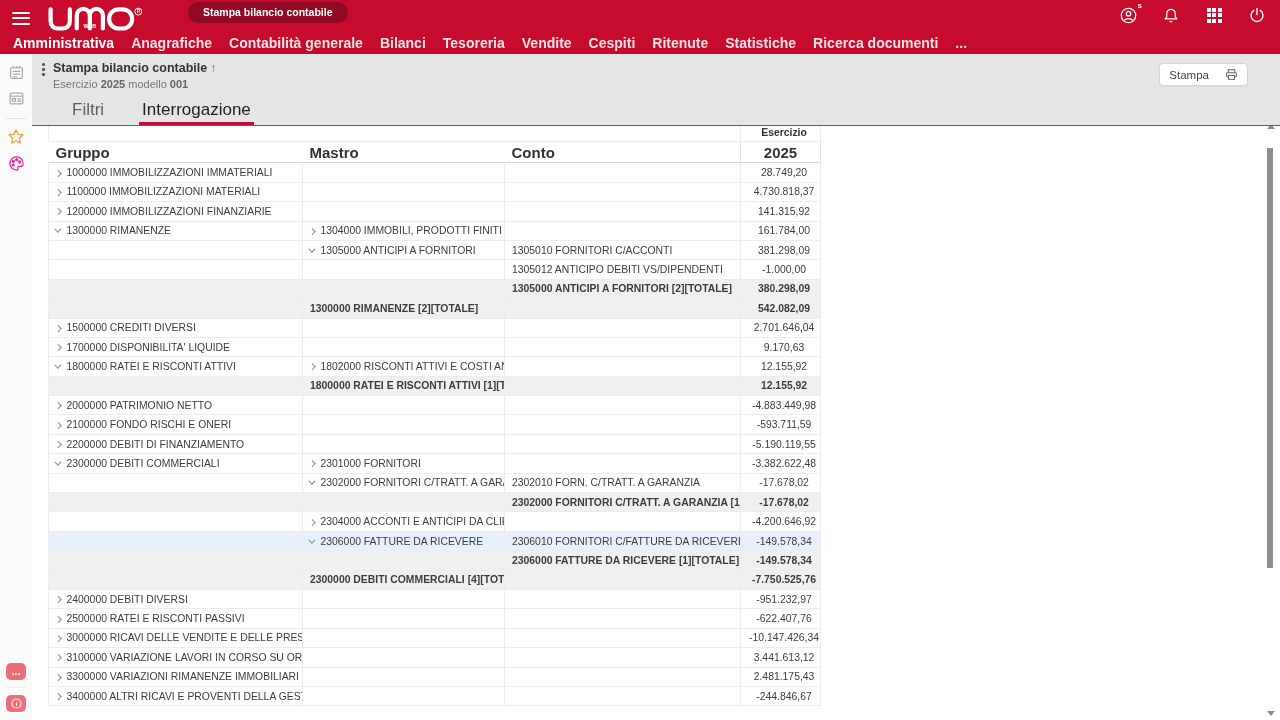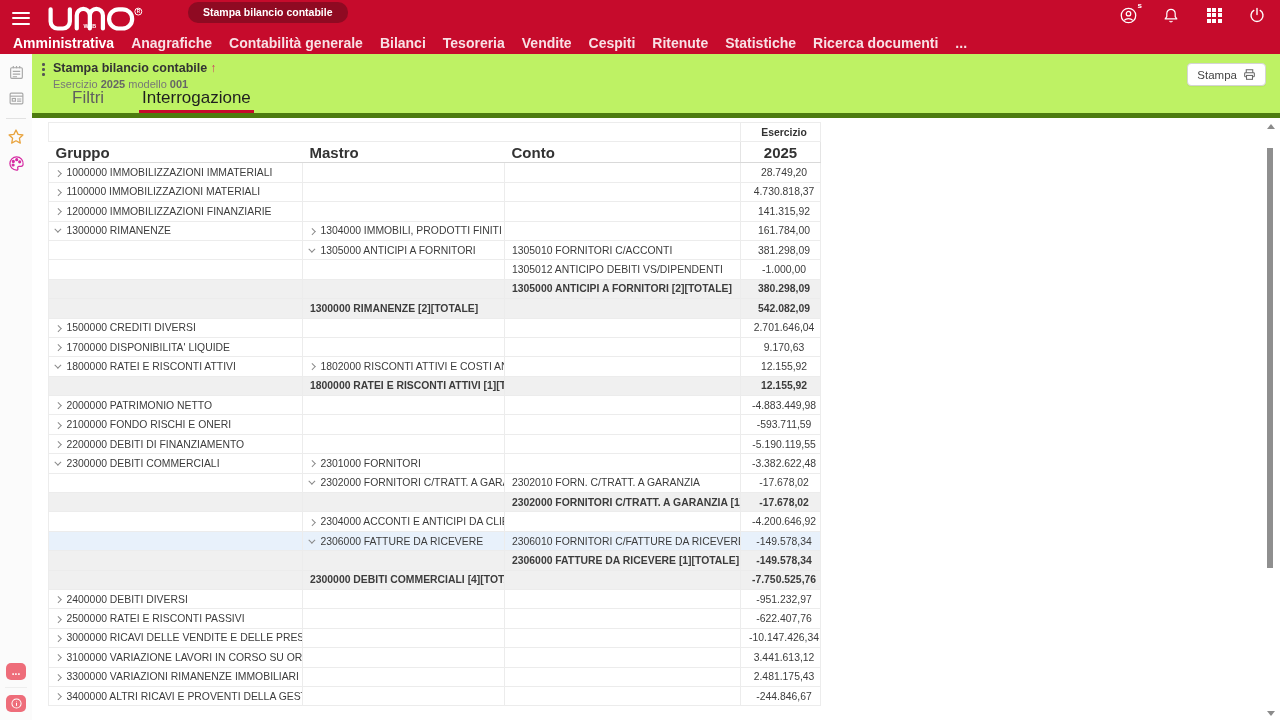--- a/index.html
+++ b/index.html
@@ -30,33 +30,33 @@
   
   .sidebar{position:fixed;left:0;top:54px;bottom:0;width:32px;background:#fbfbfb;display:flex;flex-direction:column;align-items:center;padding-top:8px;z-index:5;}
   .side-icon{width:20px;height:20px;margin-bottom:6px;display:flex;align-items:center;justify-content:center;cursor:pointer;}
   .side-divider{width:20px;height:1px;background:#e2e2e2;margin:4px 0 8px 0;}
   .side-bottom{margin-top:auto;display:flex;flex-direction:column;align-items:center;margin-bottom:8px;}
   .rose-btn{width:20px;height:17px;border-radius:5px;background:var(--rose);color:#fff;display:flex;align-items:center;justify-content:center;
     font-size:10px;font-weight:bold;cursor:pointer;}
   .rose-divider{width:22px;height:1px;background:#eee;margin:7px 0;}
 
   
-  .subheader{position:fixed;left:32px;top:54px;right:0;height:64px;background:#bef264;border-bottom:5px solid #4d7c0f;z-index:4;}
+  .subheader{position:fixed;left:32px;top:54px;right:0;height:72px;background:#e5e5e5;border-bottom:1px solid #4d7c0f;z-index:4;}
   .kebab{position:absolute;left:10px;top:9px;display:flex;flex-direction:column;gap:2.5px;cursor:pointer;}
   .kebab i{width:2.5px;height:2.5px;border-radius:50%;background:#555;display:block;}
   .title-block{position:absolute;left:21px;top:4px;}
   .page-title{font-size:12.5px;font-weight:bold;color:#333;}
   .title-arrow{color:#cb3b63;font-size:12px;font-weight:bold;margin-left:3px;}
   .page-subtitle{font-size:11px;color:#777;margin-top:2px;}
   .page-subtitle b{color:#666;}
   .tabs{position:absolute;left:21px;bottom:0;display:flex;gap:16px;}
   .tab{font-size:17px;color:#5f5f5f;padding:3px 3px 5px 3px;cursor:pointer;margin-left:16px;}
   .tab.active{font-weight:normal;color:#1f1f1f;border-bottom:3px solid var(--brand-red);padding-bottom:2px;}
-  .print-btn{position:absolute;right:14px;top:9px;background:#fff;border:1px solid #d4d4d4;border-radius:4px;height:23px;
-    display:flex;align-items:center;gap:6px;padding:0 9px;font-size:11.5px;color:#444;cursor:pointer;box-shadow:0 1px 1px rgba(0,0,0,.04);}
+  .print-btn{position:absolute;right:32px;top:9px;background:#fff;border:1px solid #d4d4d4;border-radius:4px;height:23px;
+    display:flex;align-items:center;gap:16px;padding:0 9px;font-size:11.5px;color:#444;cursor:pointer;box-shadow:0 1px 1px rgba(0,0,0,.04);}
 
   
   .content{position:fixed;left:32px;top:118px;right:0;bottom:0;background:#fff;overflow:hidden;}
   table.grid{position:absolute;left:16px;top:4px;border-collapse:collapse;table-layout:fixed;width:772px;color:#3c3c3c;}
   table.grid td{height:19.4px;padding:0 0 0 7px;border:1px solid #ececec;white-space:nowrap;overflow:hidden;font-size:10.4px;}
   td.h-blank{border:0;background:#fff;}
   td.h-eserc{border:1px solid #e4e4e4;text-align:center;font-weight:bold;font-size:10.5px;color:#333;padding:0;}
   tr.h2 td{border:0;border-bottom:1px solid #d9d9d9;font-weight:bold;font-size:15px;color:#333;height:21px;}
   tr.h2 td.h-year{border-left:1px solid #e4e4e4;border-right:1px solid #e4e4e4;text-align:center;padding:0;}
   td.val{text-align:center;padding:0 7px 0 0;}

